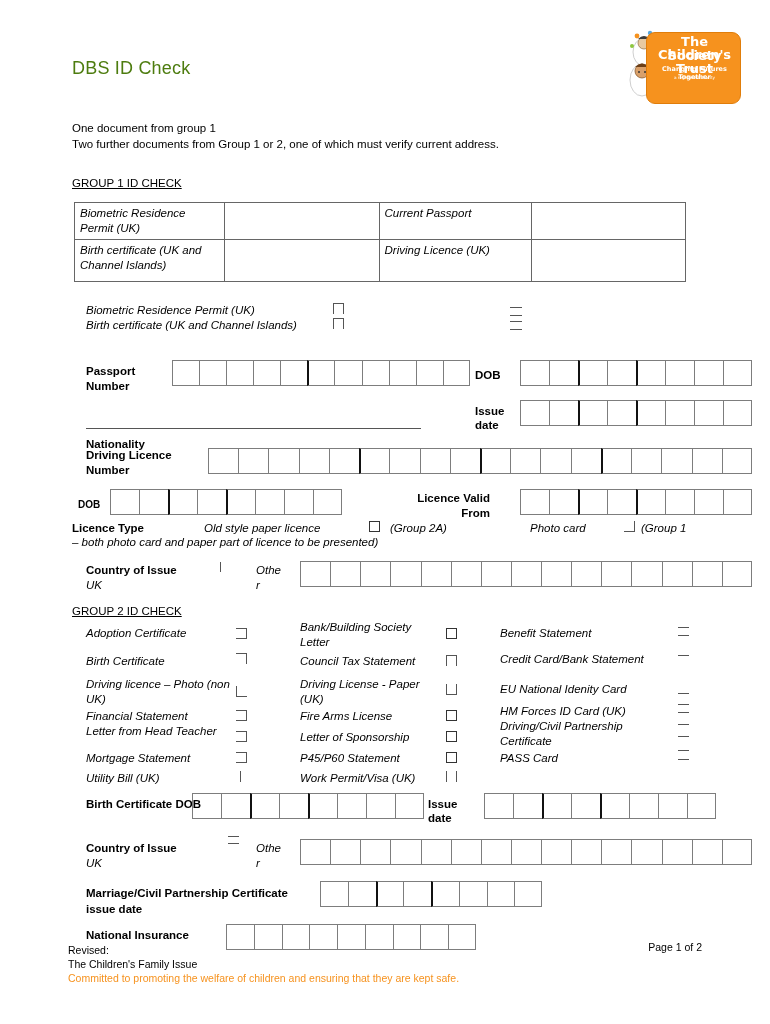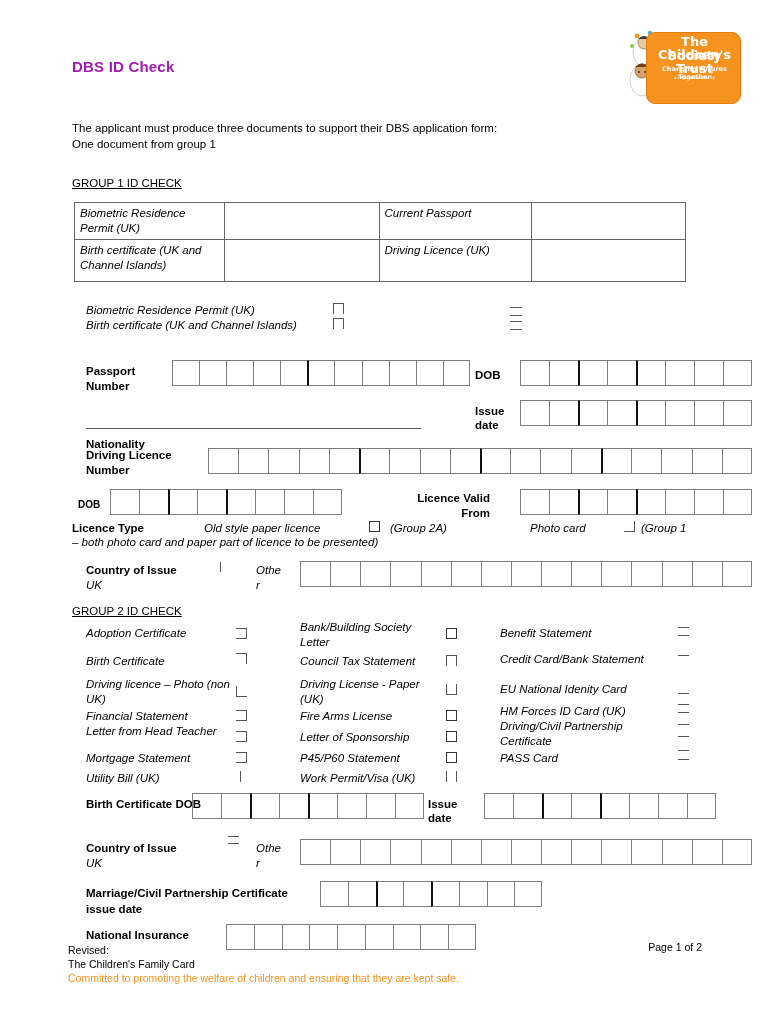--- a/index.html
+++ b/index.html
@@ -10,21 +10,21 @@
     font-family: "Liberation Sans", sans-serif;
     color: #000000;
     position: relative;
     overflow: hidden;
   }
   .page { position: relative; width: 770px; height: 1024px; }
 
   
   .title {
     position: absolute; left: 72px; top: 58px;
-    font-size: 15px; font-weight: bold; color: #a21caf;
+    font-size: 18px; font-weight: normal; color: #4d7c0f;
     letter-spacing: 0.2px;
   }
   .logo {
     position: absolute; left: 628px; top: 22px;
     width: 113px; height: 90px;
   }
   .logo-box {
     position: absolute; left: 18px; top: 10px;
     width: 95px; height: 72px;
     background: #f6921e;
@@ -129,22 +129,22 @@
       </g>
     </svg>
     <div class="logo-box"></div>
     <div class="logo-l1">The Children's</div>
     <div class="logo-l2">Society Trust</div>
     <div class="logo-l3">Changing Futures Together</div>
     <div class="logo-l4">a registered charity</div>
   </div>
 
   <div class="intro">
-    <div>The applicant must produce three documents to support their DBS application form:</div>
     <div>One document from group 1</div>
+    <div>Two further documents from Group 1 or 2, one of which must verify current address.</div>
   </div>
 
   <div class="sec-head" style="left:72px; top:177px;">GROUP 1 ID CHECK</div>
 
   <table class="g1table">
     <tbody>
         <tr class="r1">
       <td class="c-w1">Biometric Residence Permit (UK)</td>
       <td class="c-w2 blank"></td>
       <td class="c-w3">Current Passport</td>
@@ -401,17 +401,17 @@
       <div class="cell" style="width: 11.1111%;"></div>
       <div class="cell" style="width: 11.1111%;"></div>
       <div class="cell" style="width: 11.1111%;"></div>
       <div class="cell" style="width: 11.1111%;"></div>
       <div class="cell" style="width: 11.1111%;"></div>
       <div class="cell" style="width: 11.1111%;"></div>
       <div class="cell" style="width: 11.1111%;"></div>
     </div>
 
   <div class="footer" style="top:943px;">Revised:</div>
-  <div class="footer" style="top:957px;">The Children's Family Card</div>
+  <div class="footer" style="top:957px;">The Children's Family Issue</div>
   <div class="footer footer-orange" style="top:971px;">Committed to promoting the welfare of children and ensuring that they are kept safe.</div>
   <div class="pagenum">Page 1 of 2</div>
 
 </div>
 
 </body></html>

